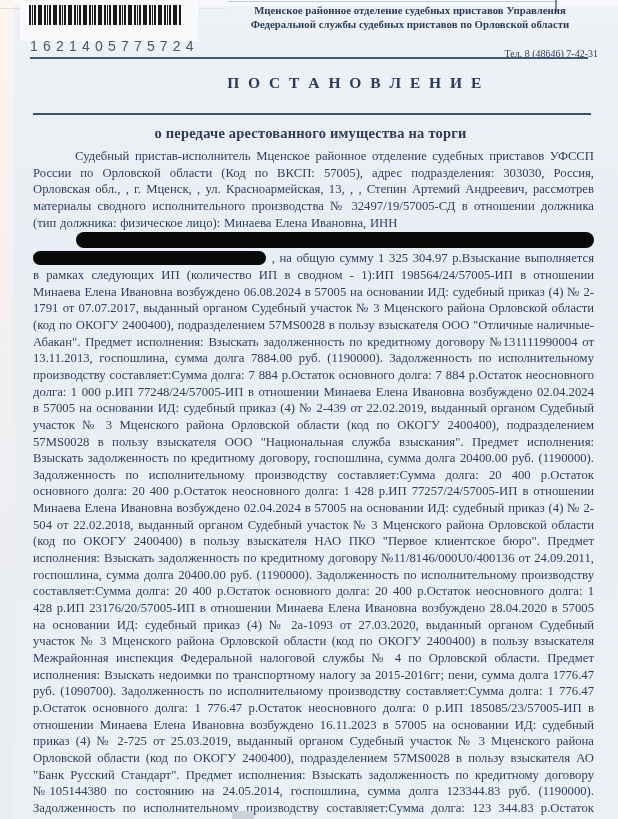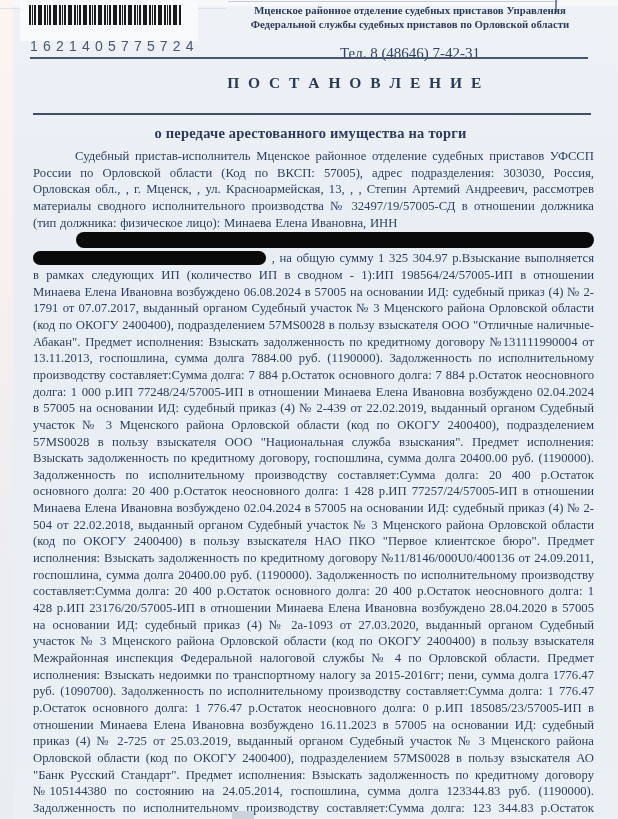--- a/index.html
+++ b/index.html
@@ -26,22 +26,22 @@
       #f2f4f6;}
   .barcode-digits{position:absolute;left:10px;top:26px;width:160px;
     font-family:Liberation Sans, sans-serif;font-size:14px;letter-spacing:5.2px;
     color:#49566b;white-space:nowrap;margin-top:11px;}
 
   
   .dept-name{position:absolute;left:222px;top:4px;width:376px;text-align:center;
     font-weight:bold;font-size:10.8px;line-height:13.5px;color:#2d3b5a;}
   .dept-address{position:absolute;left:222px;top:37px;width:376px;text-align:center;
     font-size:9.7px;line-height:11px;color:#35425f;}
-  .dept-phone{position:absolute;left:222px;top:48px;width:376px;text-align:center;
-    font-size:15px;line-height:11px;color:#35425f;}
+  .dept-phone{position:absolute;left:222px;top:48px;width:376px;text-align:right;
+    font-size:10px;line-height:11px;color:#35425f;}
   .rule-1{position:absolute;left:30px;top:57px;width:558px;height:2px;background:#47576f;}
 
   
   .doc-title{position:absolute;left:13px;top:74px;width:595px;text-align:center;
     font-weight:bold;font-size:15.5px;letter-spacing:2.5px;color:#2c3a58;margin-left:45px;}
   .doc-subtitle{position:absolute;left:13px;top:94px;width:595px;text-align:center;
     font-weight:bold;font-size:14.5px;letter-spacing:0.2px;color:#2c3a58;margin-top:31px;}
   .rule-2{position:absolute;left:33px;top:113px;width:558px;height:2px;background:#3f4f67;}
 
   

